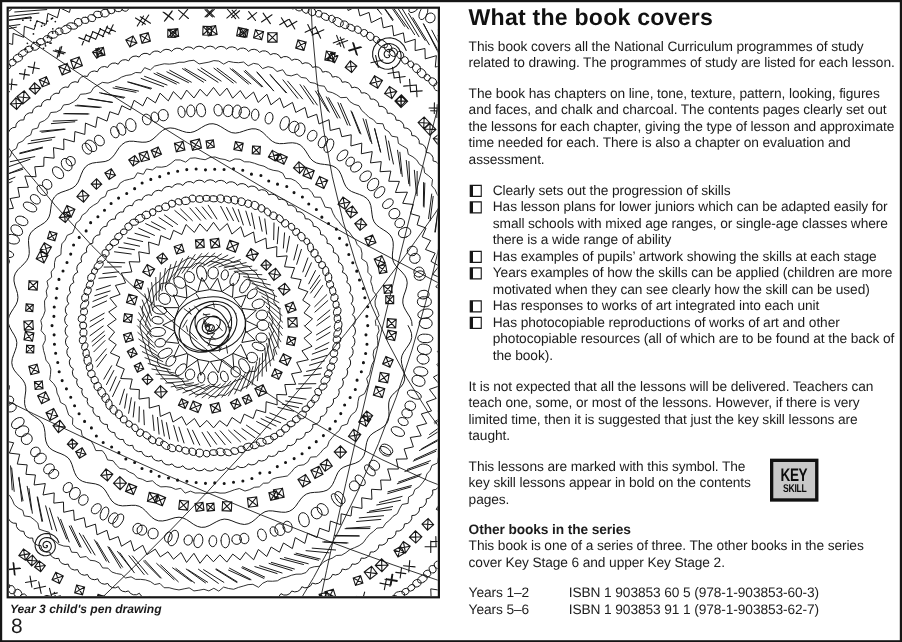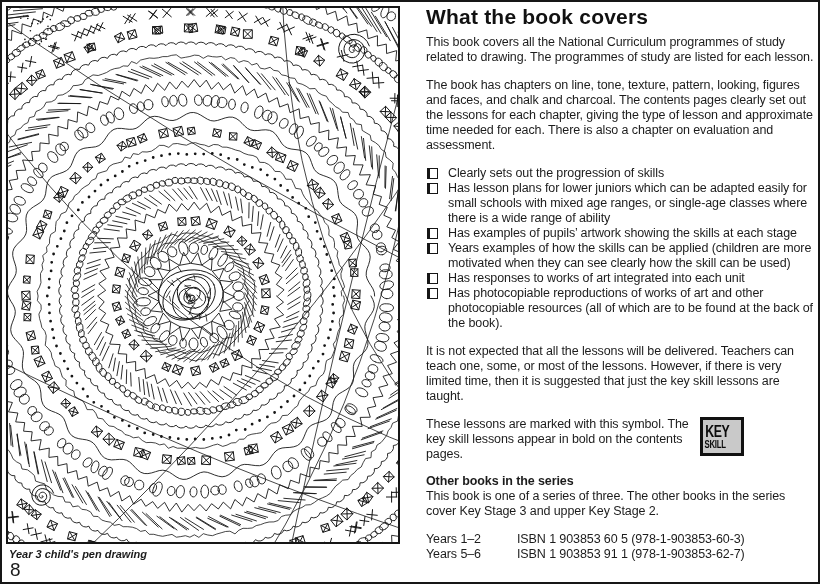--- a/index.html
+++ b/index.html
@@ -38,21 +38,21 @@
   .bullet-marker {
     flex:0 0 auto; width:7px; height:9px; margin:2px 10px 0 1px;
     border:1.5px solid #161616; border-left-width:3.5px; box-sizing:content-box;
   }
   .bullet-text { flex:1 1 auto; }
   .symbol-row { display:flex; align-items:flex-start; margin:0 0 12px 0; }
   .symbol-text { width:282px; }
   .key-badge {
     box-sizing:border-box; width:45px; height:39px; margin-left:auto; margin-right:74px;
     border:3px solid #111; background:#c9c9c9;
-    display:flex; flex-direction:column; justify-content:center;
+    display:flex; flex-direction:column; align-items:center; justify-content:center;
     color:#0b0b0b; font-weight:bold; line-height:1;
   }
   .key-badge .key-line1 { font-size:14px; transform:scale(0.88,1.18); letter-spacing:-0.5px; }
   .key-badge .key-line2 { font-size:8.5px; margin-top:2px; transform:scale(0.92,1.2); letter-spacing:-0.3px; }
   .sub-heading { font-weight:bold; margin:0; }
   .edition-row { display:flex; }
   .edition-years { flex:0 0 91px; }
   .editions { margin-top:13px; }
 </style>
 </head>
@@ -129,29 +129,29 @@
       </div>
       <div class="bullet">
         <span class="bullet-marker"></span>
         <span class="bullet-text">Has photocopiable reproductions of works of art and other photocopiable resources (all of which are to be found at the back of the book).</span>
       </div>
     </div>
 
     <p class="para">It is not expected that all the lessons will be delivered. Teachers can teach one, some, or most of the lessons. However, if there is very limited time, then it is suggested that just the key skill lessons are taught.</p>
 
     <div class="symbol-row">
-      <span class="symbol-text">These lessons are marked with this symbol. The key skill lessons appear in bold on the contents pages.</span>
+      <span class="symbol-text">This lessons are marked with this symbol. The key skill lessons appear in bold on the contents pages.</span>
       <span class="key-badge">
         <span class="key-line1">KEY</span>
         <span class="key-line2">SKILL</span>
       </span>
     </div>
 
     <p class="sub-heading">Other books in the series</p>
-    <p class="para">This book is one of a series of three. The other books in the series cover Key Stage 3 and upper Key Stage 2.</p>
+    <p class="para">This book is one of a series of three. The other books in the series cover Key Stage 6 and upper Key Stage 2.</p>
 
     <div class="editions">
       <div class="edition-row">
         <span class="edition-years">Years 1–2</span>
         <span class="edition-isbn">ISBN 1 903853 60 5 (978-1-903853-60-3)</span>
       </div>
       <div class="edition-row">
         <span class="edition-years">Years 5–6</span>
         <span class="edition-isbn">ISBN 1 903853 91 1 (978-1-903853-62-7)</span>
       </div>

